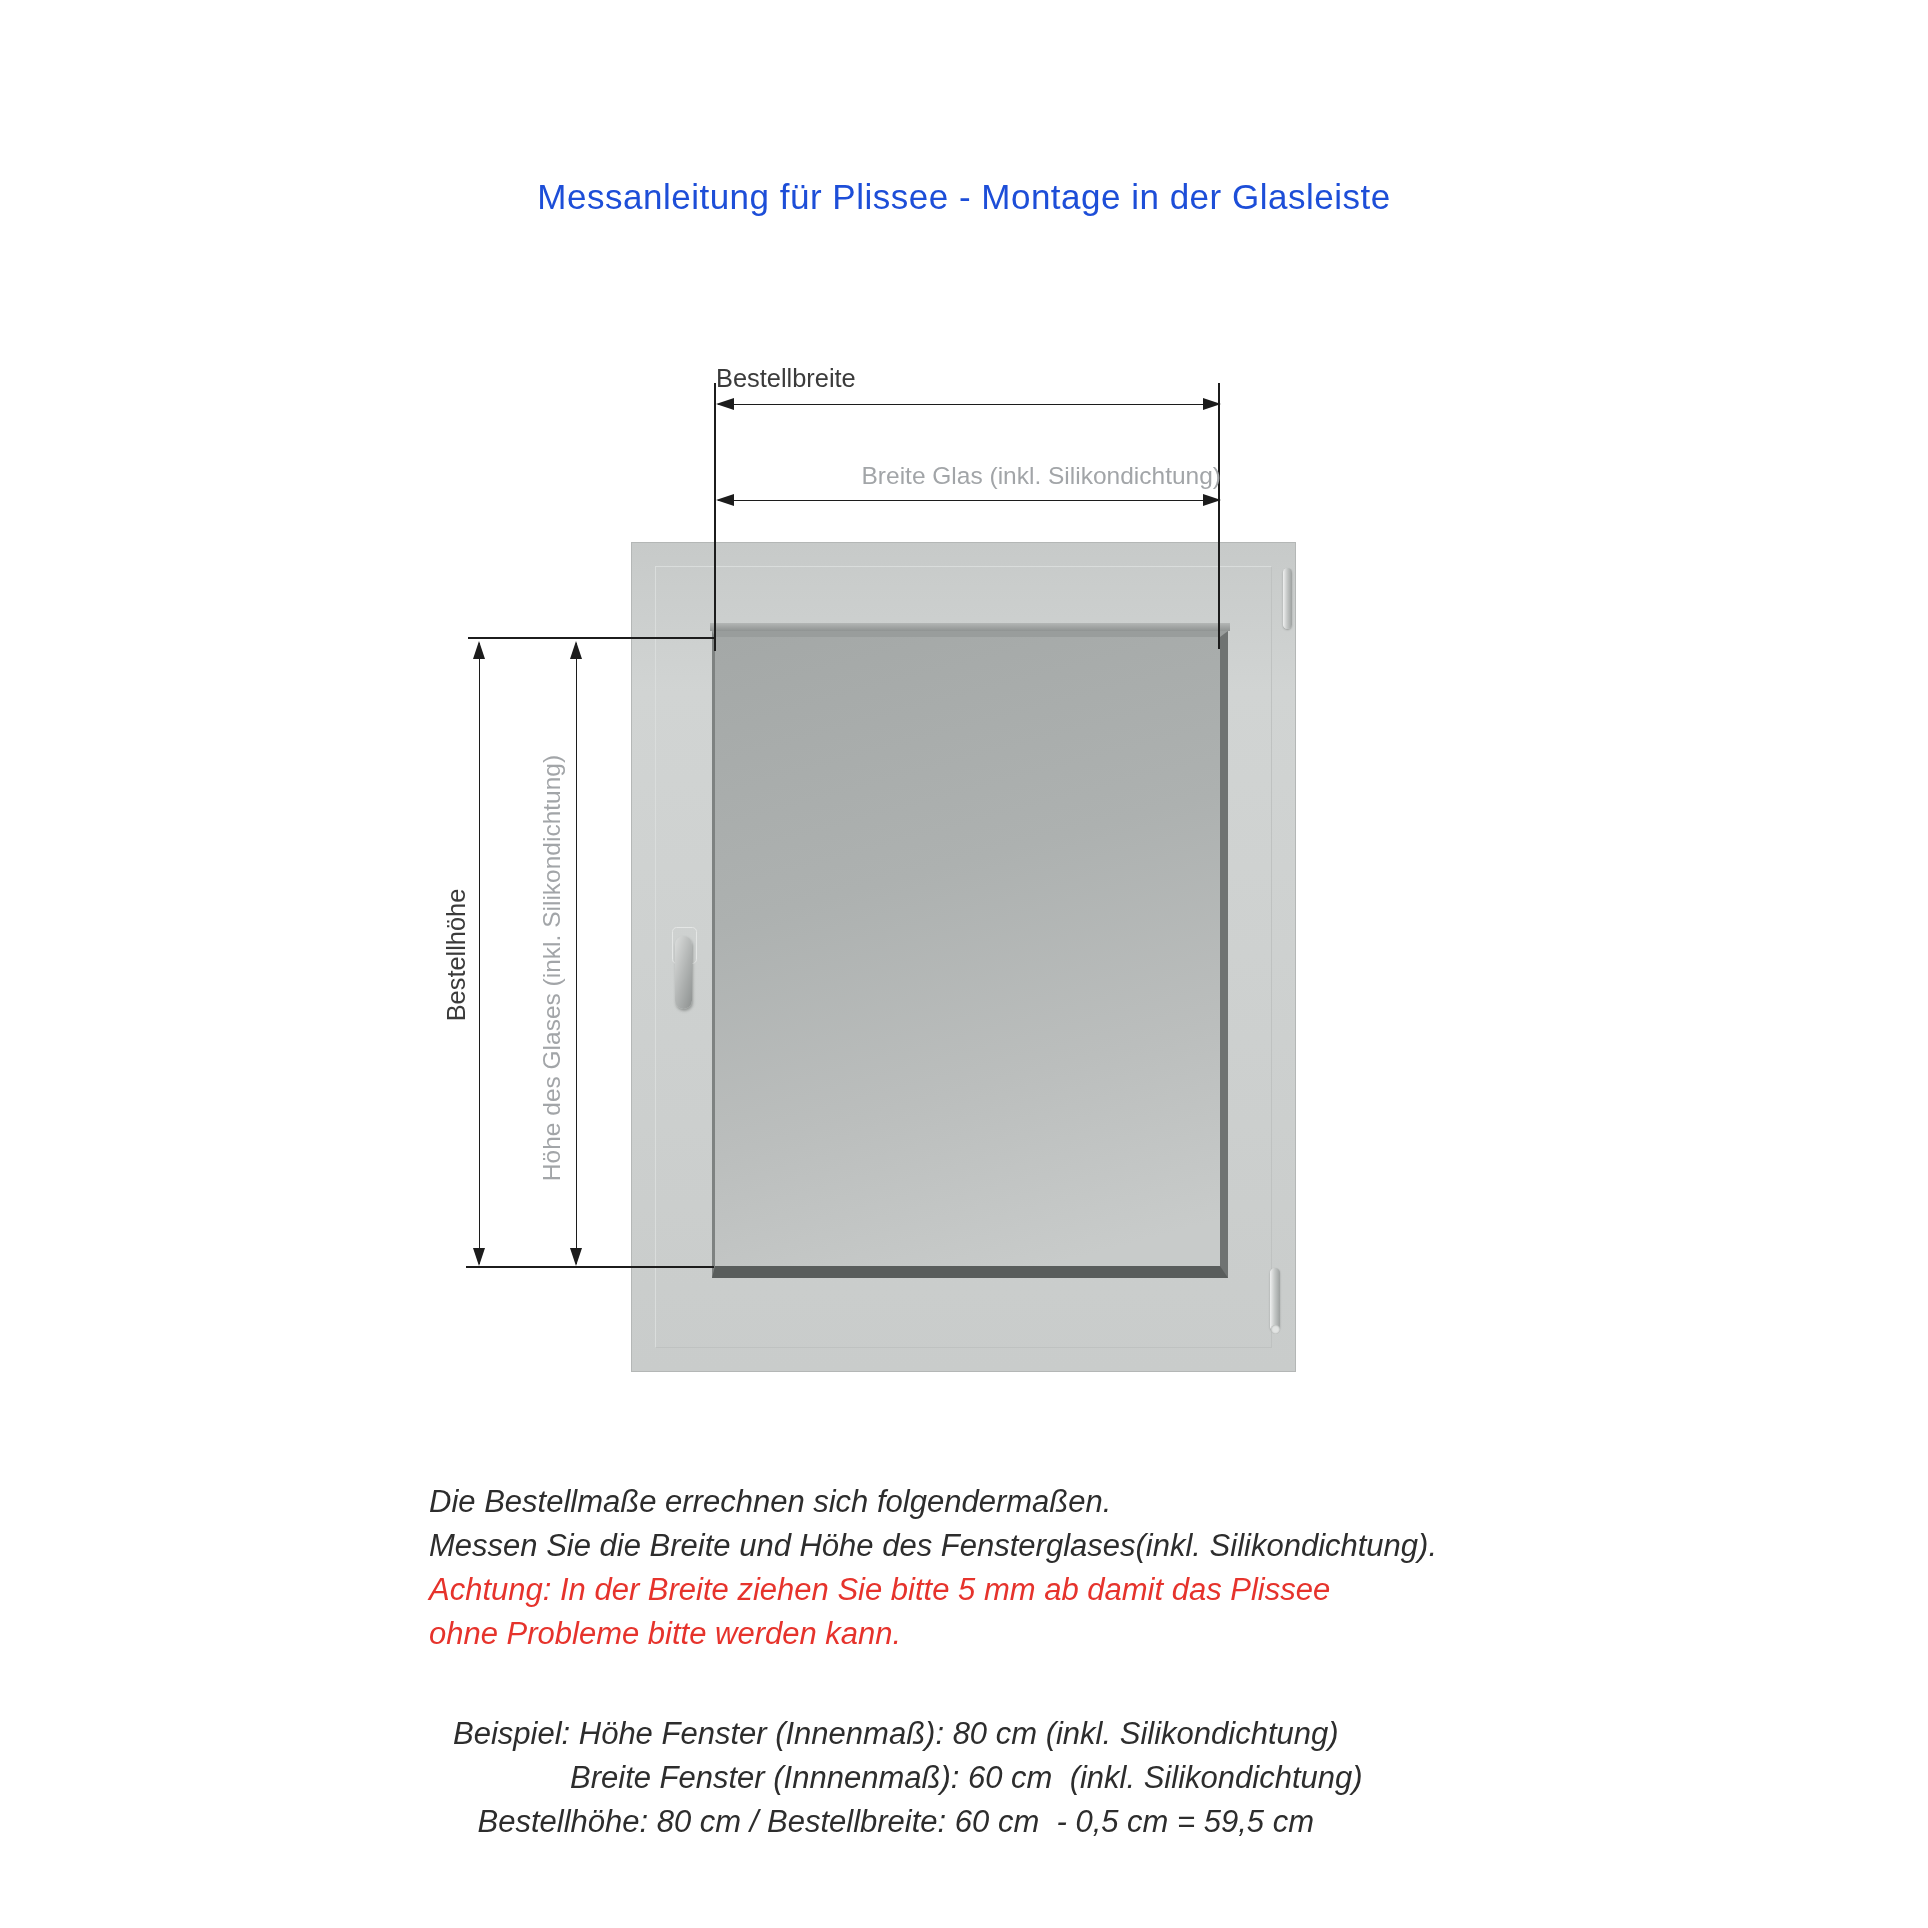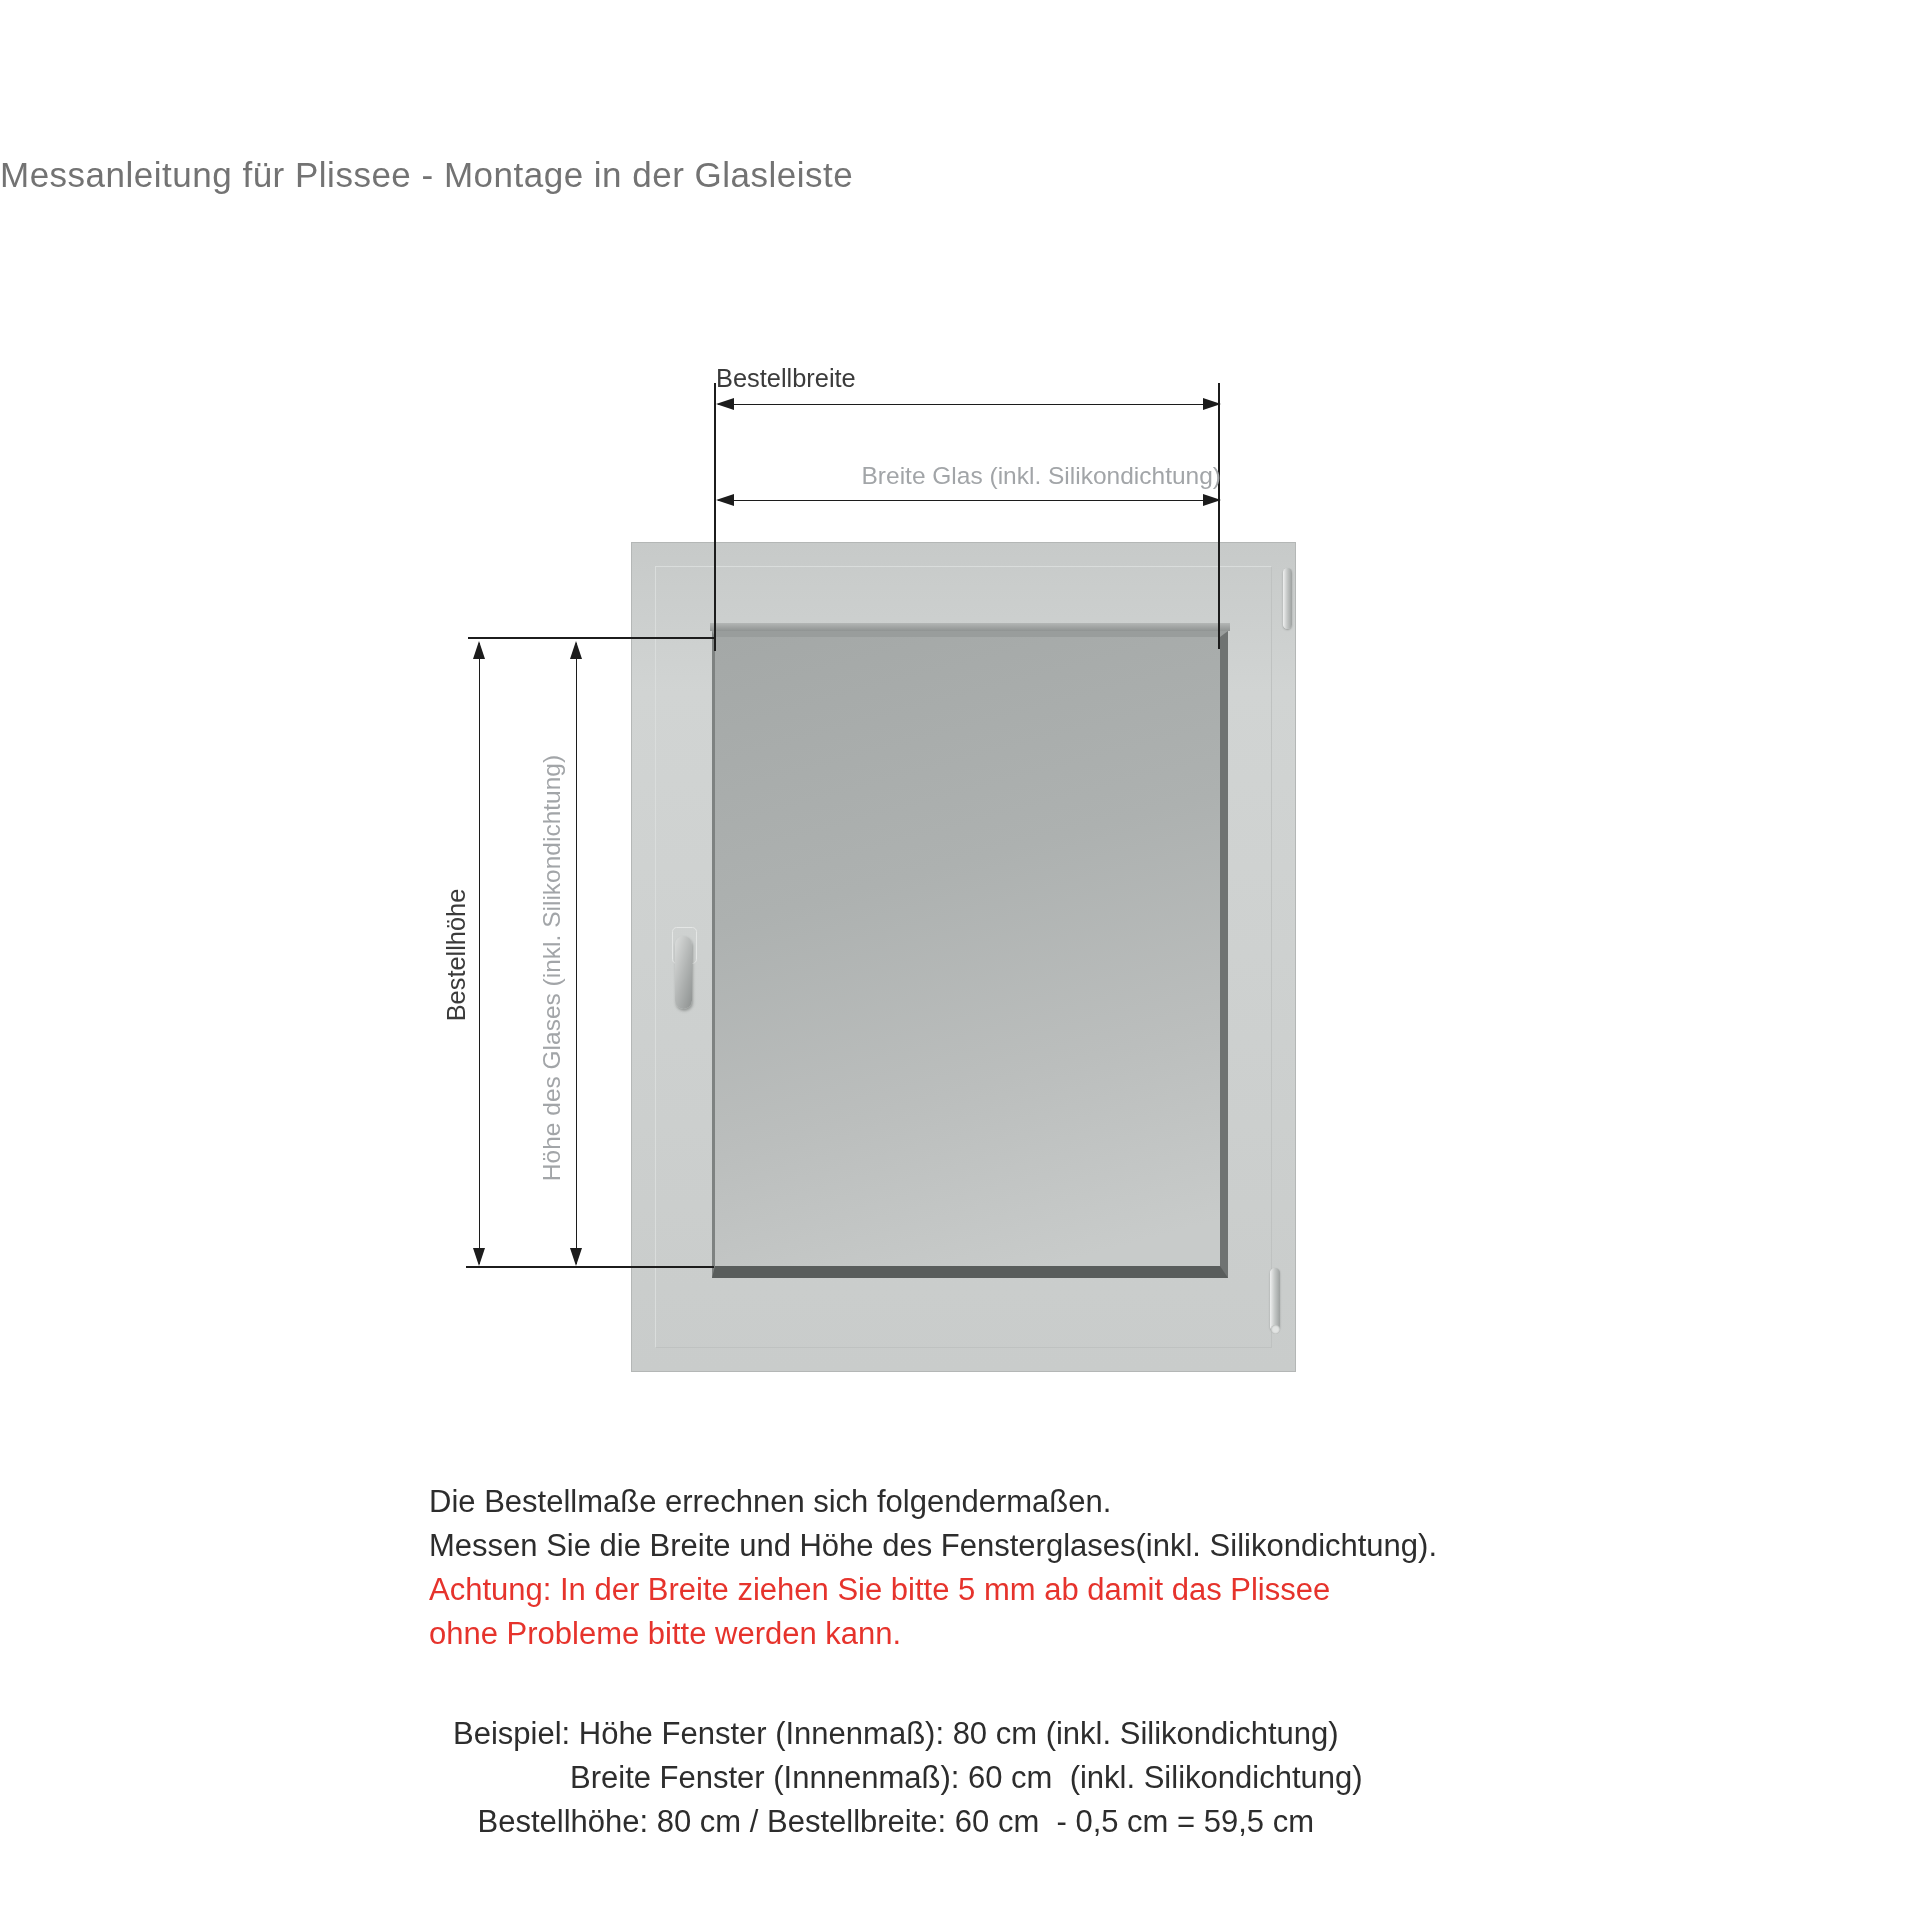--- a/index.html
+++ b/index.html
@@ -5,23 +5,24 @@
   html,body{margin:0;padding:0;background:#ffffff;}
   #canvas{
     position:relative;
     width:1928px;height:1928px;
     background:#ffffff;
     font-family:"Liberation Sans", sans-serif;
     overflow:hidden;
   }
   
   .page-title{
-    position:absolute;left:0;top:154px;width:100%;
+    position:absolute;left:0;top:176px;width:100%;
+    text-align:center;
     font-size:35px;line-height:41px;
-    color:#737373;
+    color:#1d4ed8;
     letter-spacing:0.5px;
   }
   
   .window{
     position:absolute;left:631px;top:542px;width:665px;height:830px;
     background:linear-gradient(180deg,#c7cac9 0%,#d1d4d3 18%,#cdd0cf 60%,#c9cccb 100%);
     border:0.9px solid #b4b7b6;
     box-sizing:border-box;
     z-index:1;
   }
@@ -98,21 +99,21 @@
   .dlabel.gray{color:#a2a5a8;}
   #lbl-order-width{left:716px;width:505px;top:363px;}
   #lbl-glass-width{left:716px;width:505px;top:461px;text-align:right;font-size:24.5px;}
   #lbl-order-height{left:456px;top:955px;transform:translate(-50%,-50%) rotate(-90deg);}
   #lbl-glass-height{left:552px;top:968px;transform:translate(-50%,-50%) rotate(-90deg);font-size:24.5px;}
 
   
   .textblock{position:absolute;left:429px;color:#2d2d2d;font-size:31px;line-height:44px;}
   #instructions{top:1480px;}
   #example{top:1712px;text-align:center;}
-  .tline{white-space:pre-wrap;}
+  .tline{white-space:pre-wrap;font-style:italic;}
   .tline.red{color:#e6332c;}
   .tline.indent{padding-left:141px;}
 </style>
 </head>
 <body>
 
 <div id="canvas">
 
   <div class="page-title">Messanleitung für Plissee - Montage in der Glasleiste</div>
 

